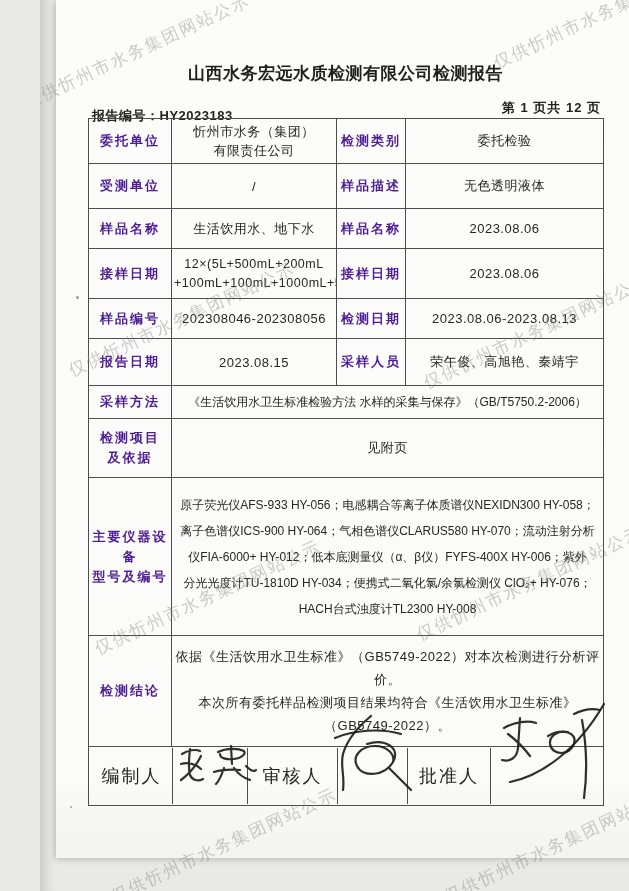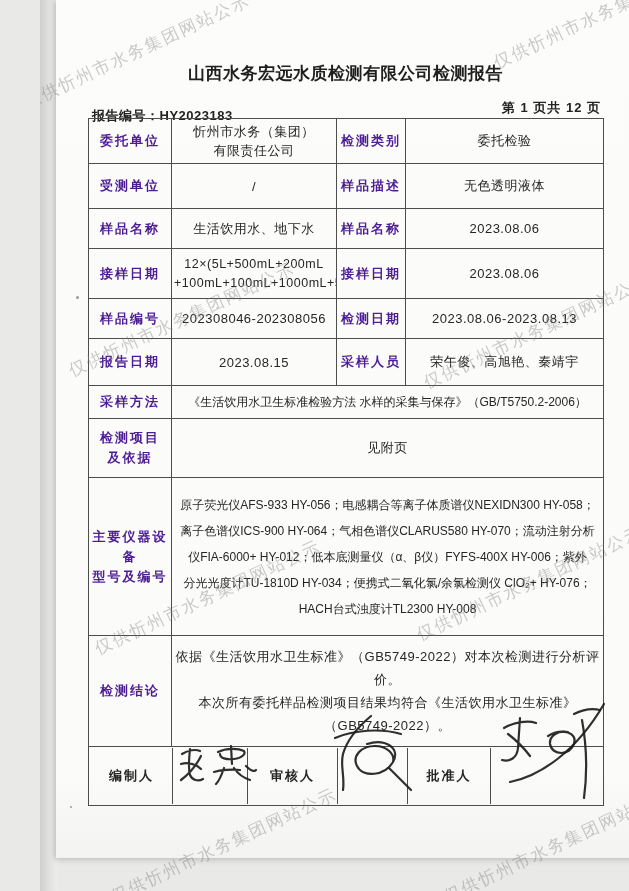--- a/index.html
+++ b/index.html
@@ -57,21 +57,21 @@
     padding:8px 10px 0 12px;font-size:13px;line-height:23px;
     white-space:pre-line;letter-spacing:0.5px;
   }
   td.sig-holder{padding:0;}
   .sigrow{display:flex;height:56px;}
   .sigrow .cell{
     height:56px;display:flex;align-items:center;justify-content:center;
     border-right:1px solid #4d4d4d;box-sizing:border-box;
   }
   .sigrow .cell:last-child{border-right:none;}
-  .sigrow .slbl{font-weight:bold;letter-spacing:2px;font-size:13px;}
+  .sigrow .slbl{font-weight:normal;letter-spacing:2px;font-size:18px;}
   .w0{width:83px;}.w1{width:76px;}.w2{width:90px;}.w3{width:71px;}.w4{width:84px;}.w5{width:111px;}
   .wm-layer{position:absolute;left:0;top:0;width:629px;height:891px;pointer-events:none;z-index:30;}
   .wm{
     position:absolute;white-space:nowrap;
     font-size:17px;letter-spacing:2px;
     color:rgba(125,125,125,0.40);
     transform:rotate(-25deg);transform-origin:0 50%;
   }
   .signature{position:absolute;z-index:20;}
   .signature path{fill:none;stroke:#1d1d1d;stroke-width:2.2;stroke-linecap:round;stroke-linejoin:round;opacity:0.92;}

